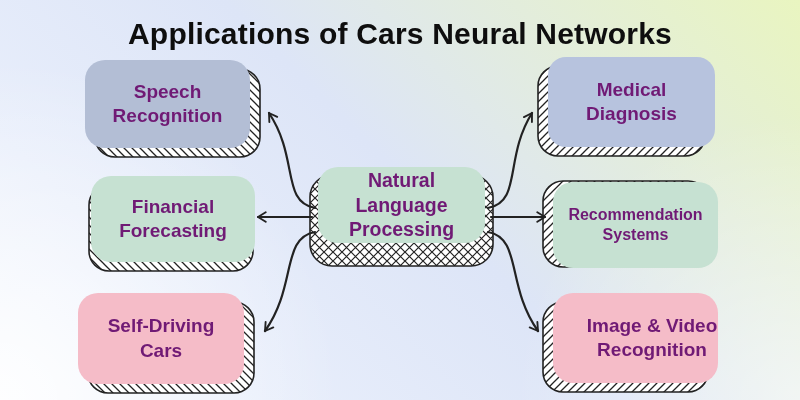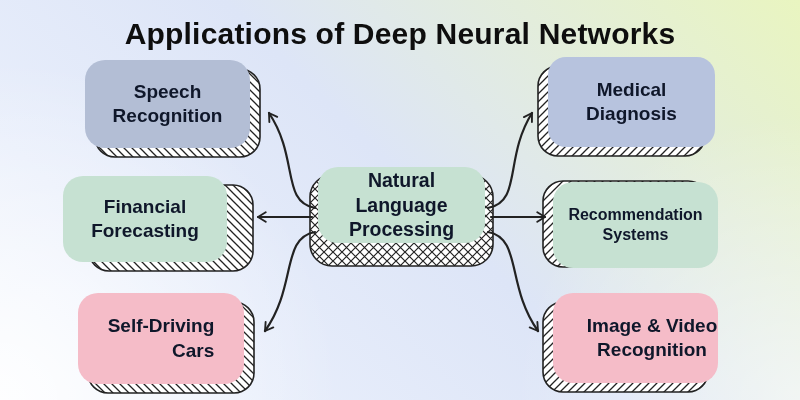--- a/index.html
+++ b/index.html
@@ -19,25 +19,25 @@
     text-align: center;
     font-size: 30px; font-weight: 700; letter-spacing: 0.2px;
     color: #0e0e0e;
   }
   .node {
     position: absolute;
     border-radius: 20px;
     display: flex; flex-direction: column;
     align-items: center; justify-content: center;
     text-align: center;
-    font-weight: 700; color: #0f172a;
+    font-weight: 700; color: #701a75;
     line-height: 1.28;
   }
   .node-speech         { left: 85px;  top: 60px;  width: 165px; height: 88px; font-size: 19px; }
-  .node-financial      { left: 63px;  top: 176px; width: 164px; height: 86px; font-size: 19px; text-align: center; }
+  .node-financial      { left: 91px;  top: 176px; width: 164px; height: 86px; font-size: 19px; text-align: center; }
   .node-selfdriving    { left: 78px;  top: 293px; width: 166px; height: 91px; font-size: 19px; }
   .node-nlp            { left: 318px; top: 167px; width: 167px; height: 76px; font-size: 19.5px; line-height: 1.25; align-items: center; }
   .node-medical        { left: 548px; top: 57px;  width: 167px; height: 90px; font-size: 19px; }
   .node-recommendation { left: 553px; top: 182px; width: 165px; height: 86px; font-size: 16px; }
   .node-imagevideo     { left: 553px; top: 293px; width: 165px; height: 90px; font-size: 19px; }
 </style>
 </head>
 <body>
 
 <div class="stage">
@@ -72,31 +72,31 @@
     <g stroke="#222222" stroke-width="2.2" fill="none" stroke-linecap="round">
       <path d="M 315,208 C 281,202 299,158 269,113" marker-end="url(#arrowhead)"></path>
       <path d="M 312,217 L 258,217" marker-end="url(#arrowhead)"></path>
       <path d="M 315,232 C 281,238 297,286 265,331" marker-end="url(#arrowhead)"></path>
       <path d="M 488,208 C 522,202 504,158 532,113" marker-end="url(#arrowhead)"></path>
       <path d="M 491,217 L 545,217" marker-end="url(#arrowhead)"></path>
       <path d="M 488,232 C 522,238 506,286 538,331" marker-end="url(#arrowhead)"></path>
     </g>
   </svg>
 
-  <h1 class="title">Applications of Deep Neural Networks</h1>
+  <h1 class="title">Applications of Cars Neural Networks</h1>
 
   <div class="node node-speech" style="background: rgb(179, 190, 213);">
     <div>Speech<br>Recognition</div>
   </div>
 
   <div class="node node-financial" style="background: rgb(198, 225, 210);">
     <div>Financial<br>Forecasting</div>
   </div>
 
-  <div class="node node-selfdriving" style="background: rgb(245, 188, 200); text-align: right;">
+  <div class="node node-selfdriving" style="background: rgb(245, 188, 200);">
     <div>Self-Driving<br>Cars</div>
   </div>
 
   <div class="node node-nlp" style="background: rgb(198, 225, 210);">
     <div>Natural<br>Language<br>Processing</div>
   </div>
 
   <div class="node node-medical" style="background: rgb(183, 195, 222); border-radius: 18px;">
     <div>Medical<br>Diagnosis</div>
   </div>

